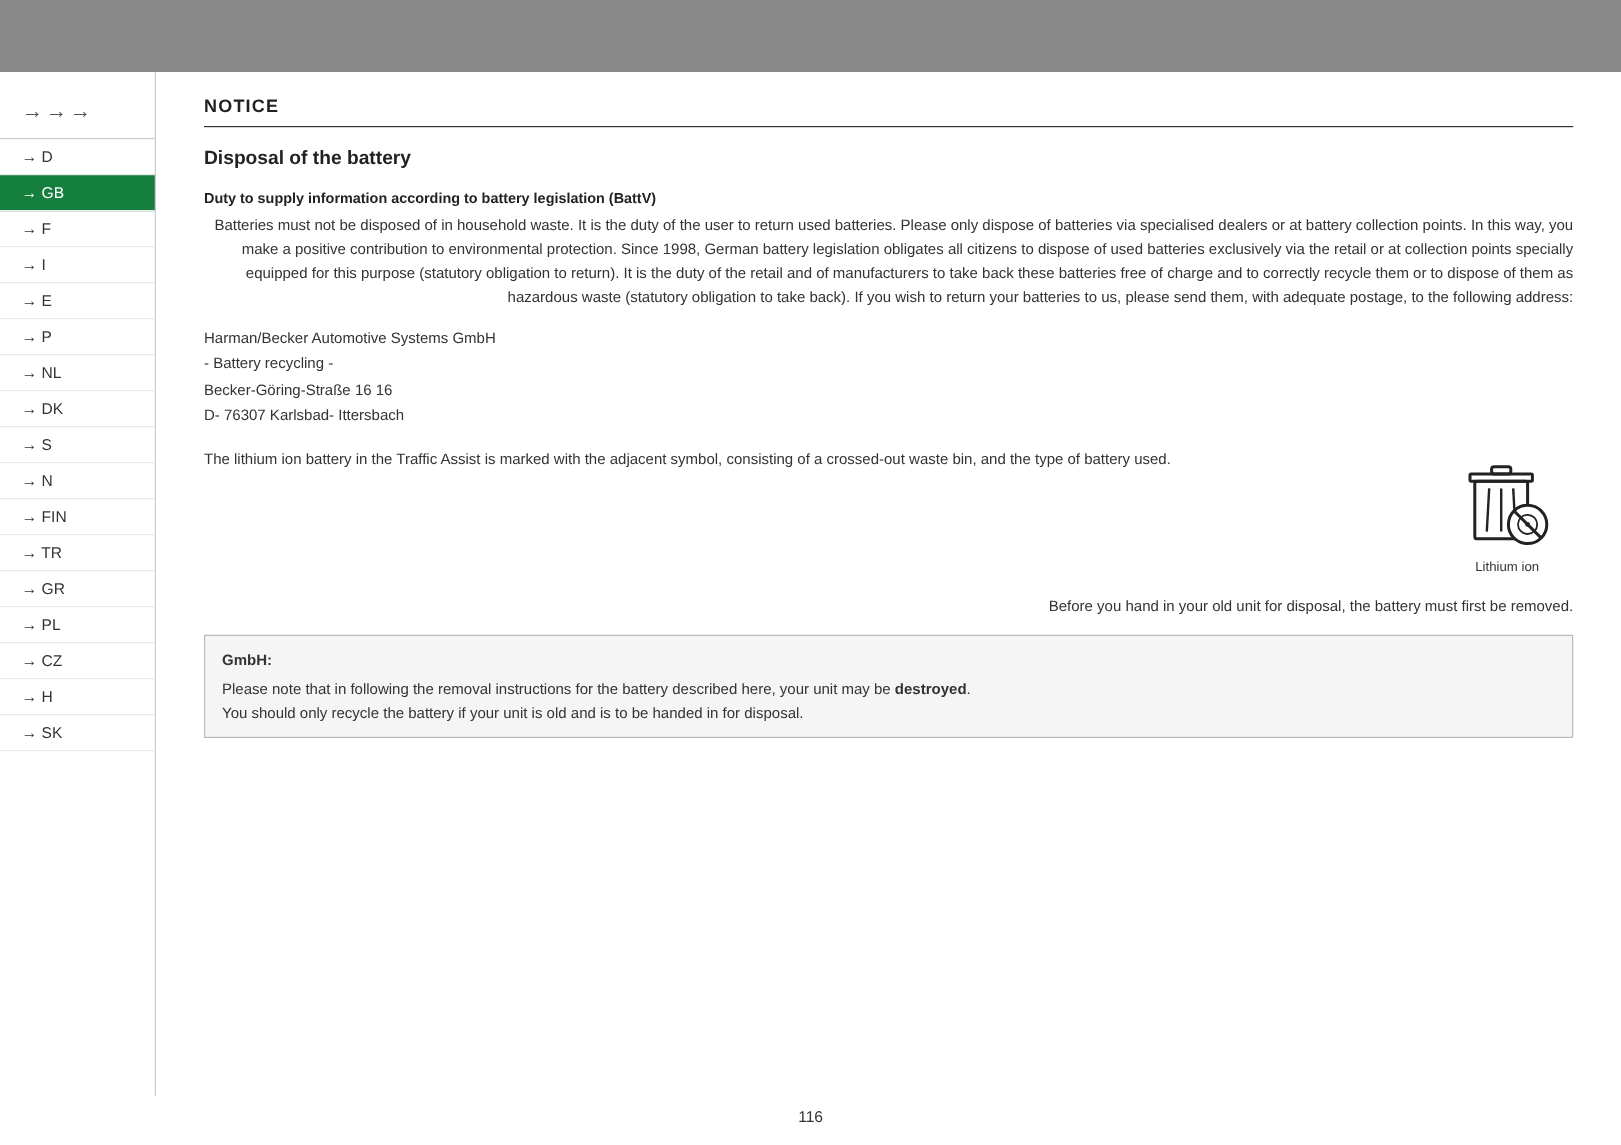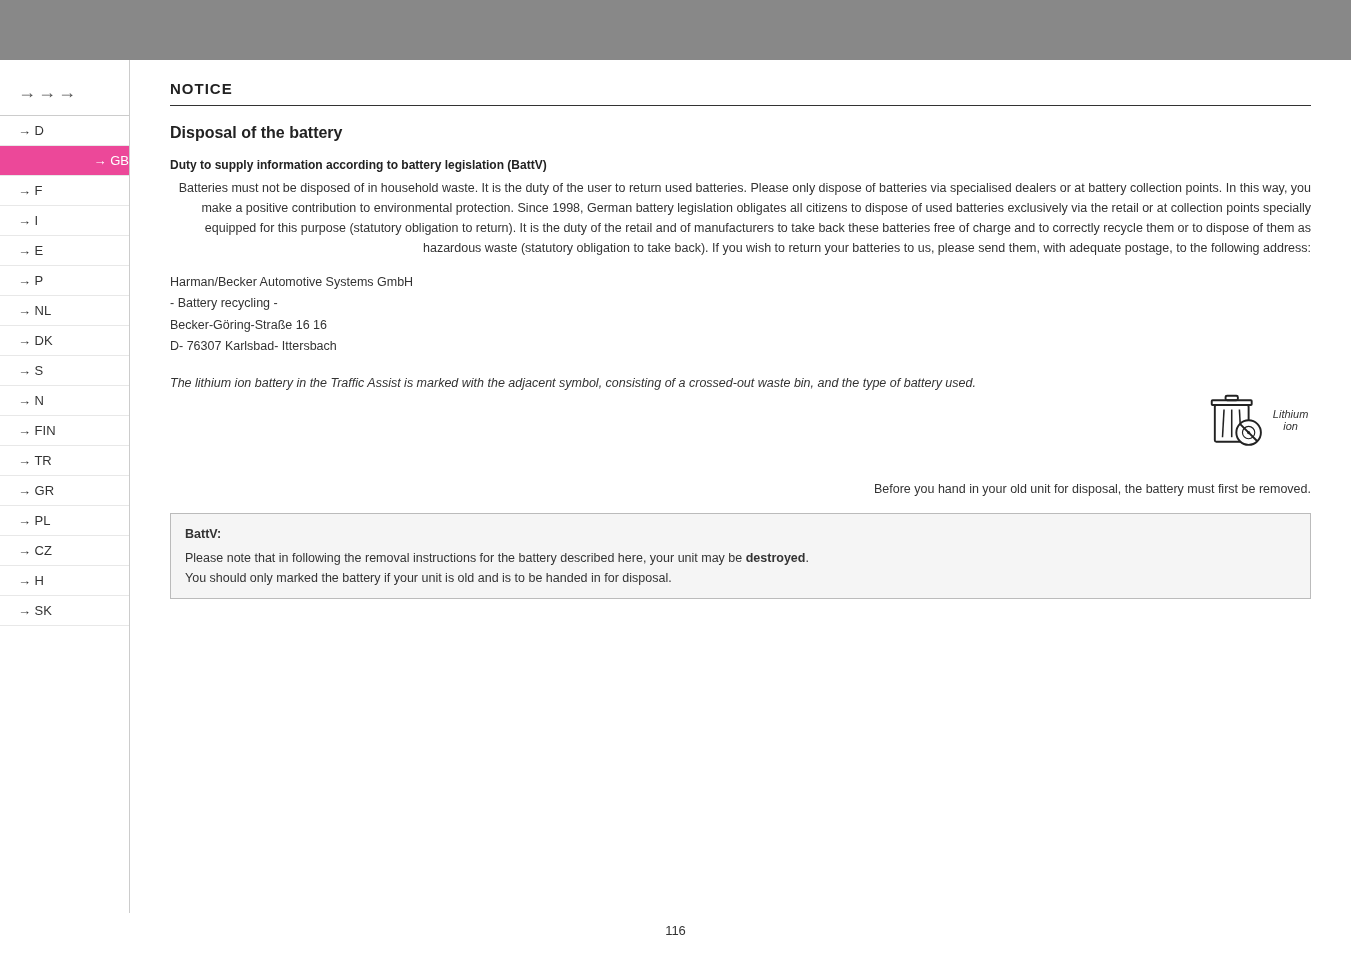--- a/index.html
+++ b/index.html
@@ -53,23 +53,22 @@
 
     .sidebar-item {
       padding: 7px 0 7px 18px;
       font-size: 13px;
       color: #333;
       cursor: pointer;
       border-bottom: 1px solid #e8e8e8;
     }
 
     .sidebar-item.active {
-      background: #ec4899;
+      background: #15803d;
       color: #fff;
-      text-align: right;
     }
 
     
     .content {
       flex: 1;
       padding: 20px 40px 30px 40px;
     }
 
     .notice-header {
       display: flex;
@@ -113,33 +112,32 @@
       color: #333;
       line-height: 1.7;
       margin-bottom: 16px;
     }
 
     .battery-section {
       display: flex;
       align-items: flex-start;
       margin-bottom: 16px;
       gap: 20px;
-      font-style: italic;
     }
 
     .battery-text {
       flex: 1;
       font-size: 12.5px;
       color: #333;
       line-height: 1.6;
     }
 
     .battery-symbol-wrap {
       display: flex;
-      flex-direction: row;
+      flex-direction: column;
       align-items: center;
       width: 110px;
       flex-shrink: 0;
       justify-content: space-between;
     }
 
     .battery-symbol {
       width: 90px;
       height: 90px;
     }
@@ -247,23 +245,23 @@
 
             <circle cx="62" cy="64" r="2" fill="#222"></circle>
           </svg>
           <div class="battery-label">Lithium ion</div>
         </div>
       </div>
 
       <div class="body-text">Before you hand in your old unit for disposal, the battery must first be removed.</div>
 
       <div class="note-box">
-        <div class="note-label">BattV:</div>
+        <div class="note-label">GmbH:</div>
         <div>
           <span>Please note that in following the removal instructions for the battery described here, your unit may be </span><strong>destroyed</strong><span>.</span><br>
-          <span>You should only marked the battery if your unit is old and is to be handed in for disposal.</span>
+          <span>You should only recycle the battery if your unit is old and is to be handed in for disposal.</span>
         </div>
       </div>
     </div>
   </div>
 
   <div class="page-number">116</div>
 </div>
 
 </body></html>

